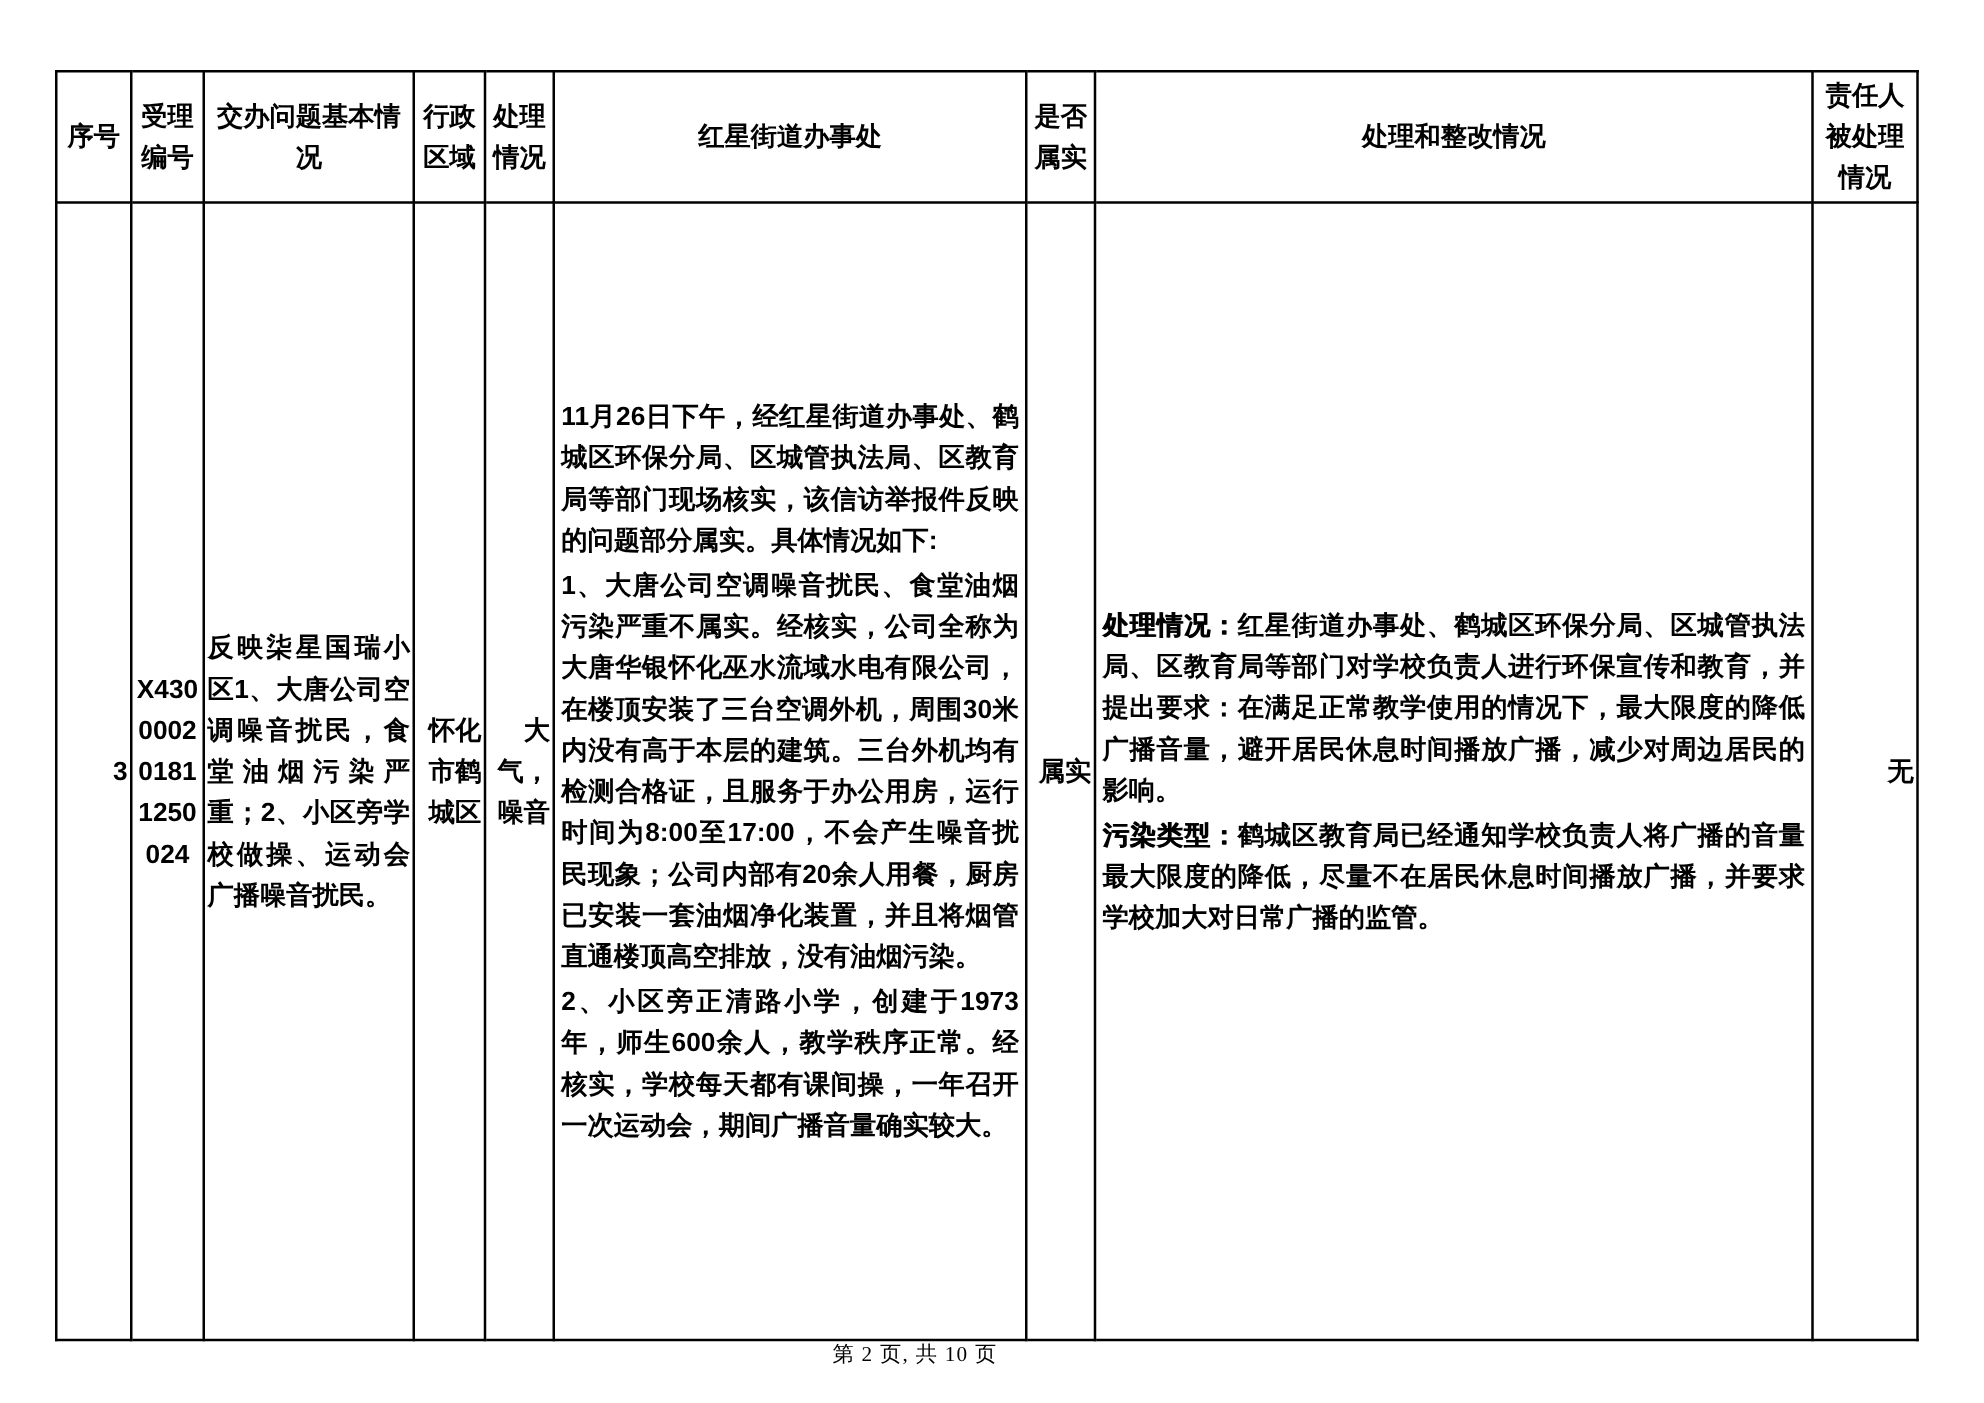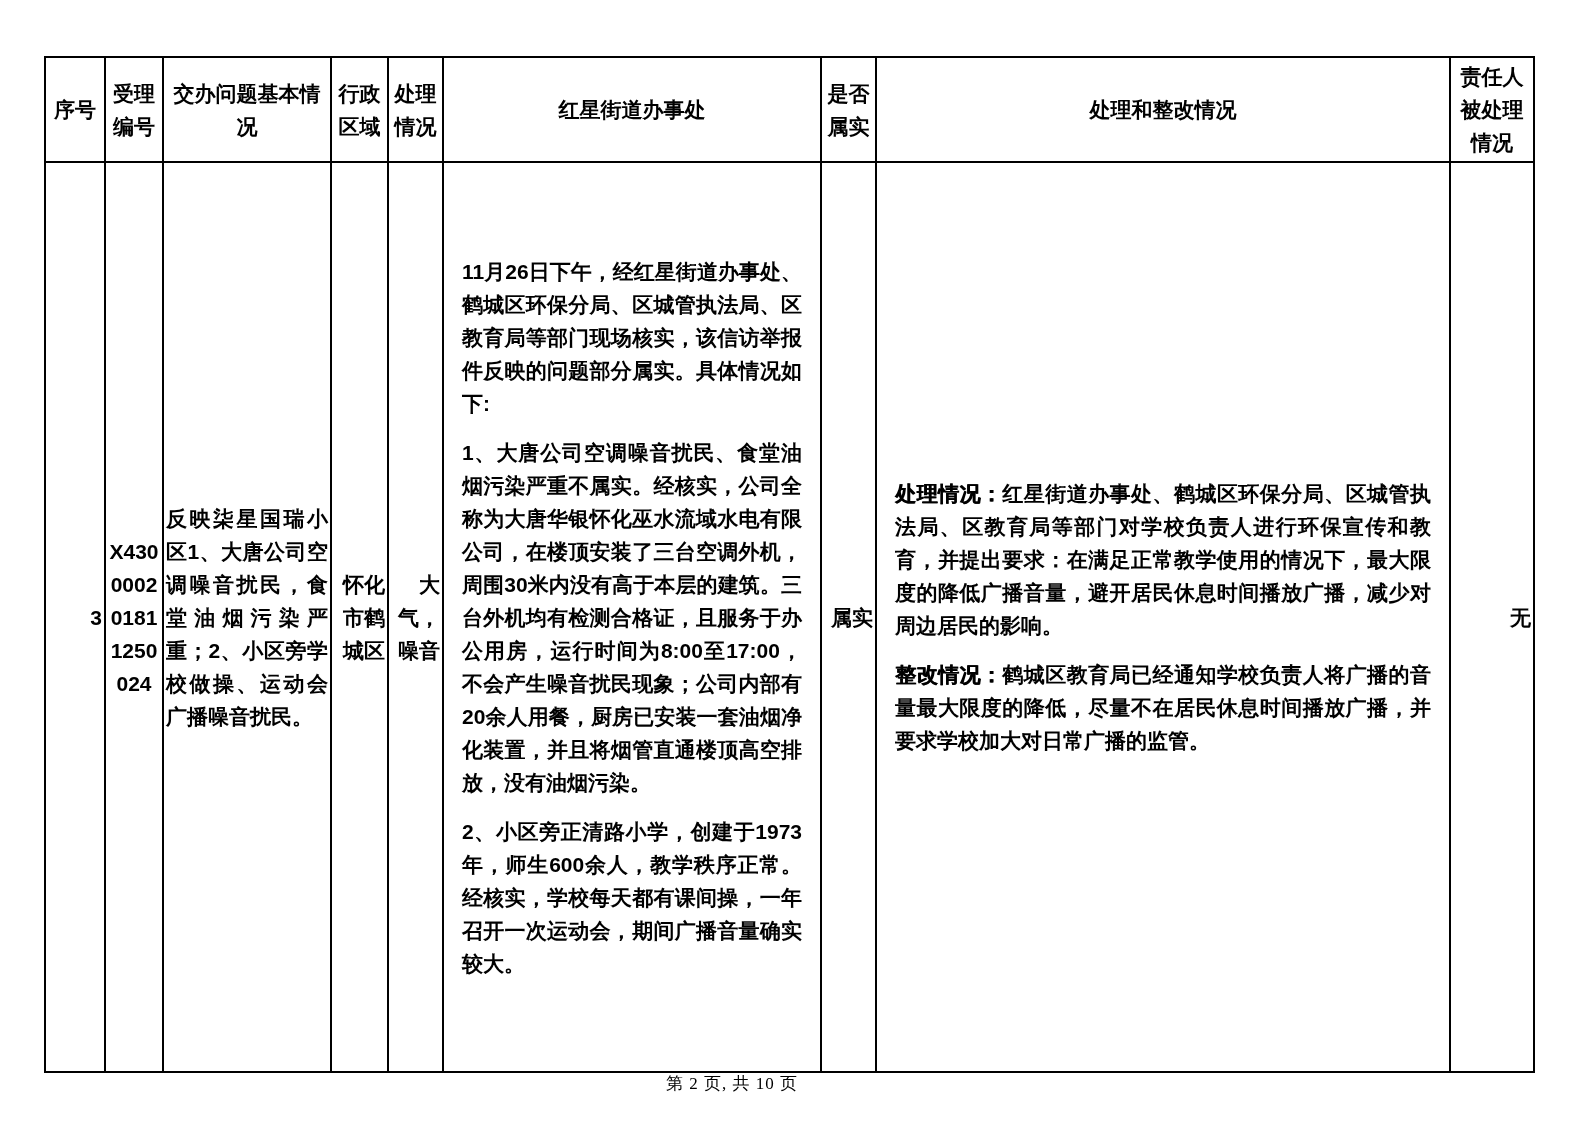--- a/index.html
+++ b/index.html
@@ -43,21 +43,21 @@
     text-align: justify;
     padding: 4px 8px;
   }
   .cell-problem { padding: 4px 6px; margin-left: 34px; }
   .cell-case {
     padding: 0;
     font-size: 20px;
     word-break: break-all;
     text-align: center;
   }
-  td p { margin: 16px; }
+  td p { margin: 3px; }
   .lbl {
     
     text-shadow: 0.7px 0 0 #000000;
   }
   .footer {
     position: absolute;
     left: 0;
     top: 1072px;
     width: 1464px;
     text-align: center;
@@ -105,21 +105,21 @@
         <td class="c-center">怀化市鹤城区</td>
         <td class="c-center">大气，噪音</td>
         <td class="c-text">
           <p>11月26日下午，经红星街道办事处、鹤城区环保分局、区城管执法局、区教育局等部门现场核实，该信访举报件反映的问题部分属实。具体情况如下:</p>
           <p>1、大唐公司空调噪音扰民、食堂油烟污染严重不属实。经核实，公司全称为大唐华银怀化巫水流域水电有限公司，在楼顶安装了三台空调外机，周围30米内没有高于本层的建筑。三台外机均有检测合格证，且服务于办公用房，运行时间为8:00至17:00，不会产生噪音扰民现象；公司内部有20余人用餐，厨房已安装一套油烟净化装置，并且将烟管直通楼顶高空排放，没有油烟污染。</p>
           <p>2、小区旁正清路小学，创建于1973年，师生600余人，教学秩序正常。经核实，学校每天都有课间操，一年召开一次运动会，期间广播音量确实较大。</p>
         </td>
         <td class="c-center">属实</td>
         <td class="c-text">
           <p><span class="lbl">处理情况：</span><span>红星街道办事处、鹤城区环保分局、区城管执法局、区教育局等部门对学校负责人进行环保宣传和教育，并提出要求：在满足正常教学使用的情况下，最大限度的降低广播音量，避开居民休息时间播放广播，减少对周边居民的影响。</span></p>
-          <p><span class="lbl">整改情况：</span><span>鹤城区教育局已经通知学校负责人将广播的音量最大限度的降低，尽量不在居民休息时间播放广播，并要求学校加大对日常广播的监管。</span></p>
+          <p><span class="lbl">污染类型：</span><span>鹤城区教育局已经通知学校负责人将广播的音量最大限度的降低，尽量不在居民休息时间播放广播，并要求学校加大对日常广播的监管。</span></p>
         </td>
         <td class="c-center">无</td>
       </tr>
     </tbody>
   </table>
 
   <div class="footer">第 2 页, 共 10 页</div>
 
 </div>
 

